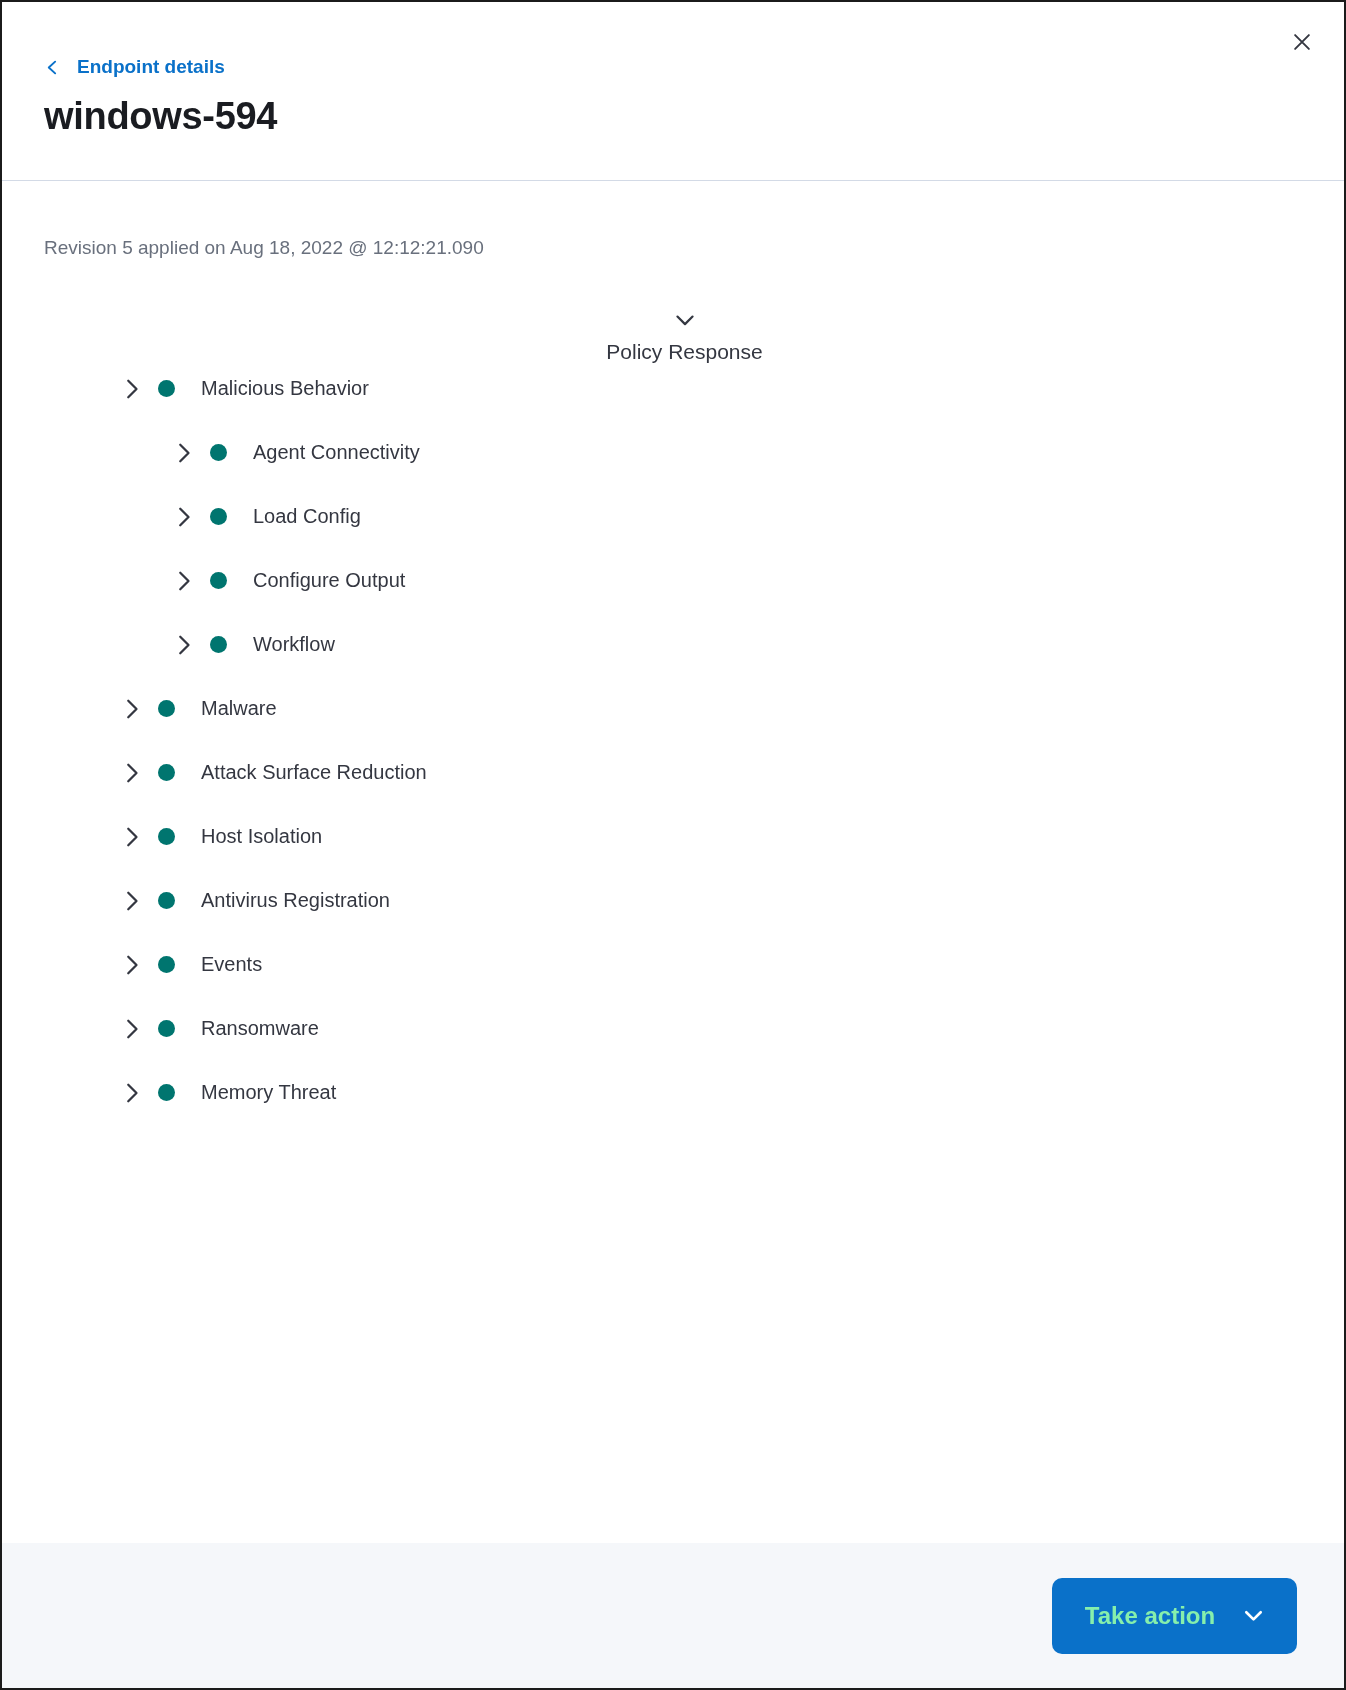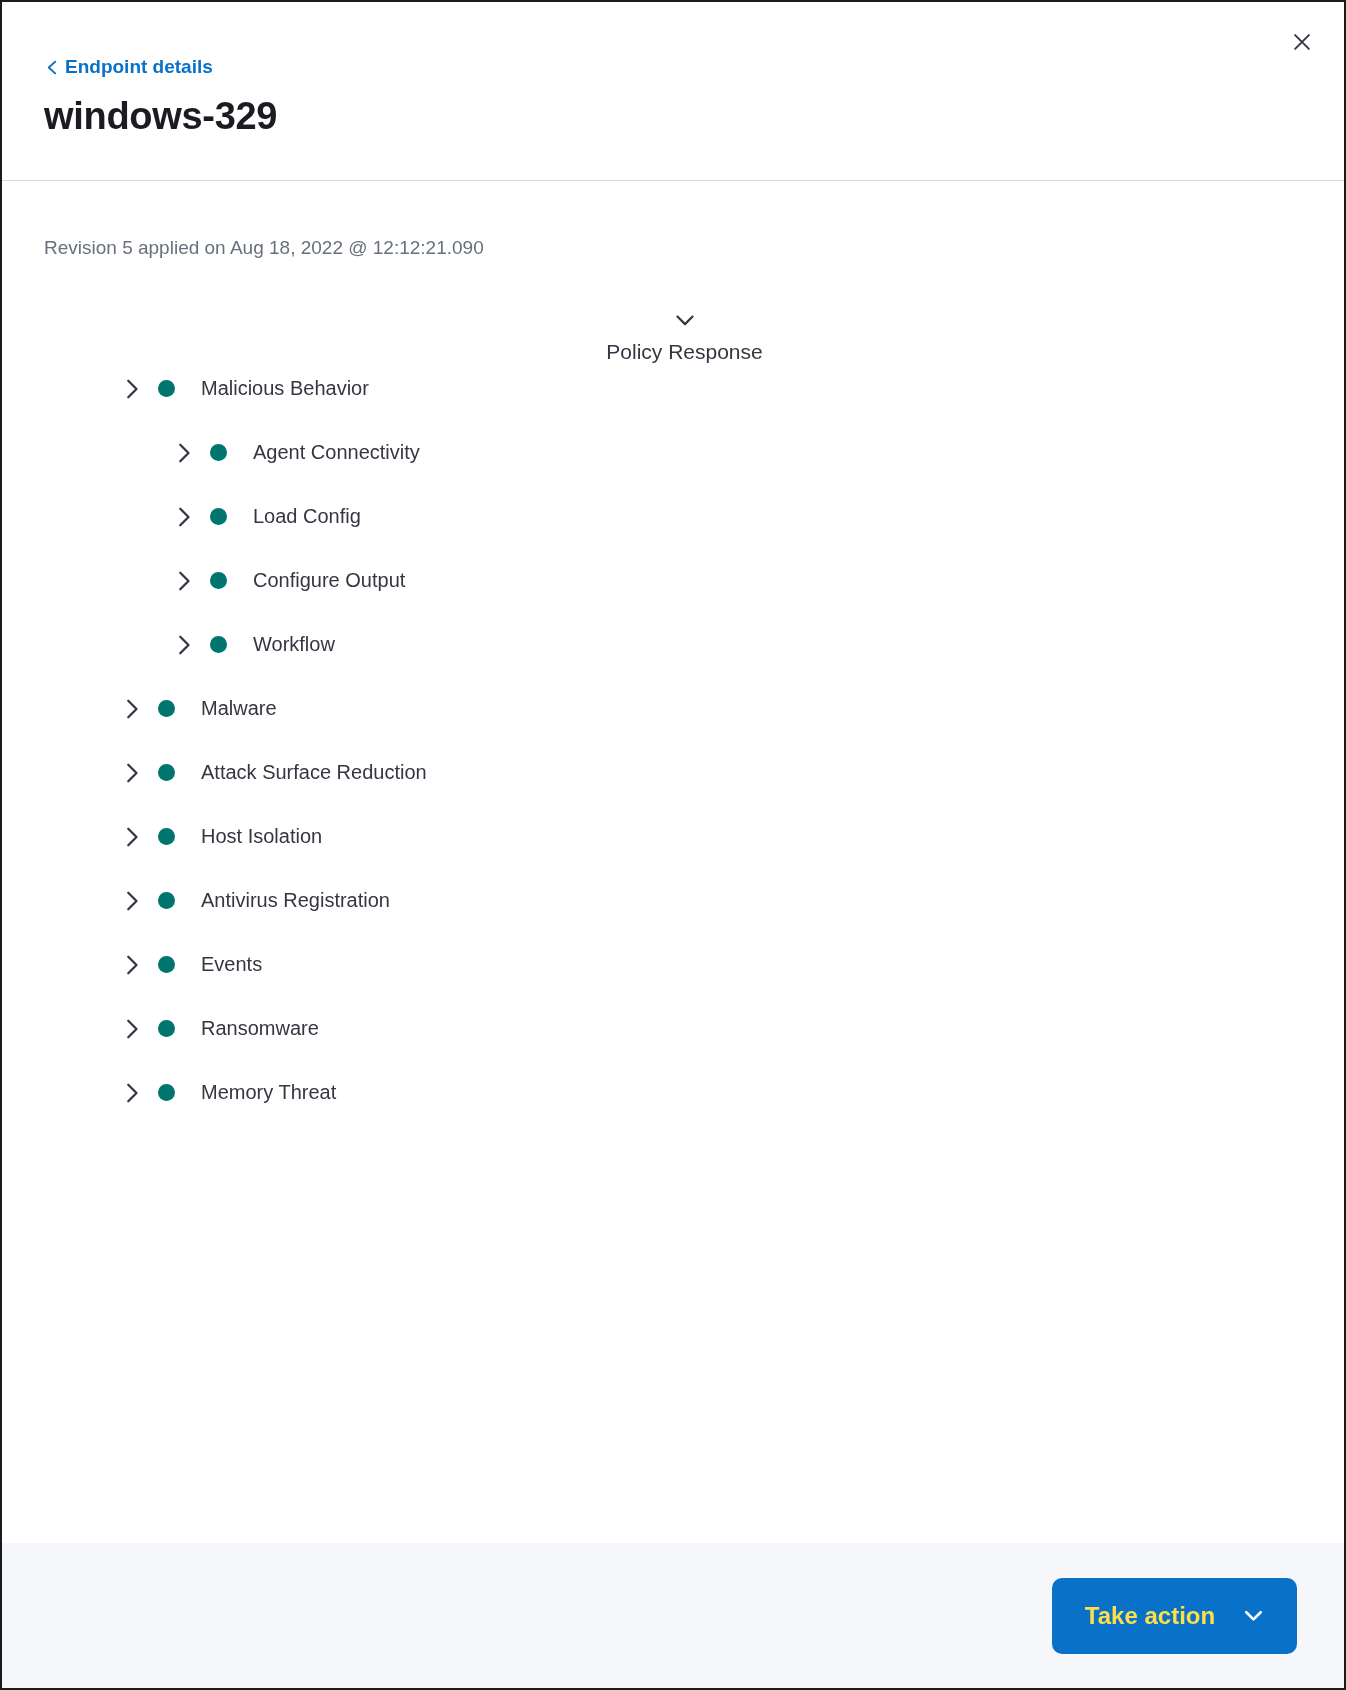--- a/index.html
+++ b/index.html
@@ -39,21 +39,21 @@
     display: flex;
     align-items: center;
     justify-content: center;
   }
   .close-btn svg { stroke: var(--text-primary); }
   
   .header { padding: 54px 42px 42px; flex: 0 0 auto; }
   .back-link {
     display: inline-flex;
     align-items: center;
-    gap: 4px;
+    gap: 16px;
     color: var(--accent-blue);
     font-size: 19px;
     font-weight: 700;
     text-decoration: none;
     cursor: pointer;
   }
   .back-link svg { stroke: var(--accent-blue); }
   .page-title {
     margin-top: 15px;
     font-size: 38px;
@@ -128,21 +128,21 @@
     justify-content: flex-end;
     padding: 0 47px;
   }
   .take-action-btn {
     height: 76px;
     min-width: 245px;
     padding: 0 32px;
     border: none;
     border-radius: 10px;
     background: var(--accent-blue);
-    color: #fde047;
+    color: #86efac;
     font-family: "Liberation Sans", sans-serif;
     font-size: 24px;
     font-weight: 700;
     display: inline-flex;
     align-items: center;
     justify-content: center;
     gap: 28px;
     cursor: pointer;
   }
   .take-action-btn svg { stroke: #ffffff; }
@@ -162,21 +162,21 @@
 
   <div class="header">
     <a class="back-link">
       <span style="display:inline-flex;">
         <svg width="17" height="17" viewBox="0 0 16 16" fill="none" stroke-width="1.8" stroke-linecap="round" stroke-linejoin="round">
           <path d="M10.5 2.5 L4.5 8 L10.5 13.5"></path>
         </svg>
       </span>
       <span>Endpoint details</span>
     </a>
-    <h1 class="page-title">windows-329</h1>
+    <h1 class="page-title">windows-594</h1>
   </div>
 
   <div class="header-divider"></div>
 
   <div class="content">
     <div class="revision-text">Revision 5 applied on Aug 18, 2022 @ 12:12:21.090</div>
 
     <div class="tree">
       <div class="tree-root-toggle">
         <span style="display:inline-flex;">

